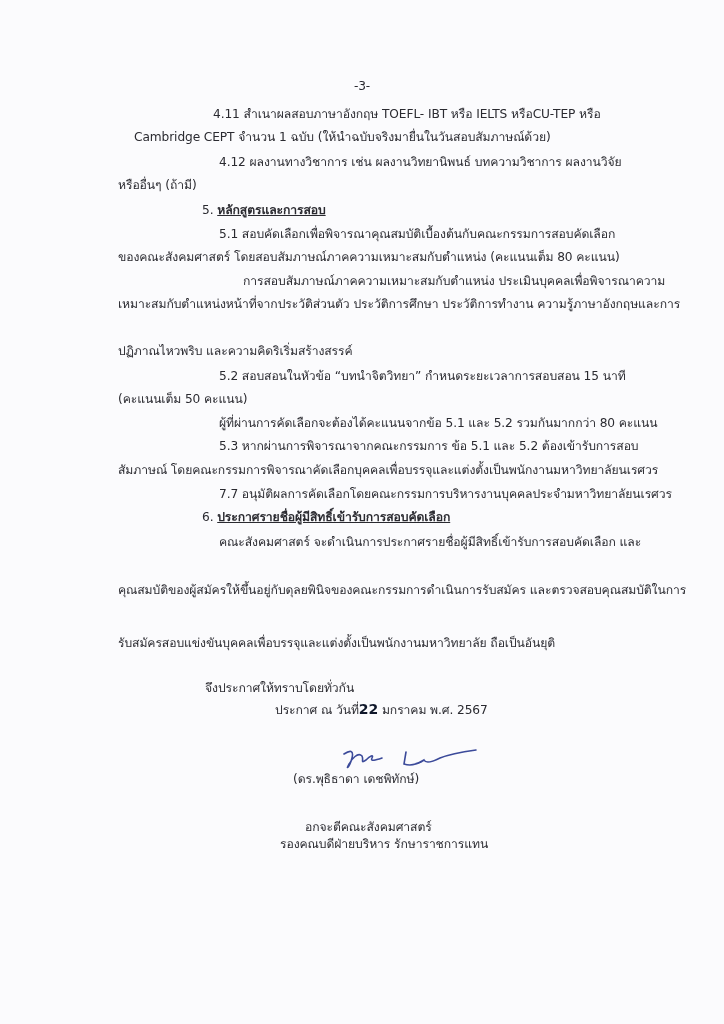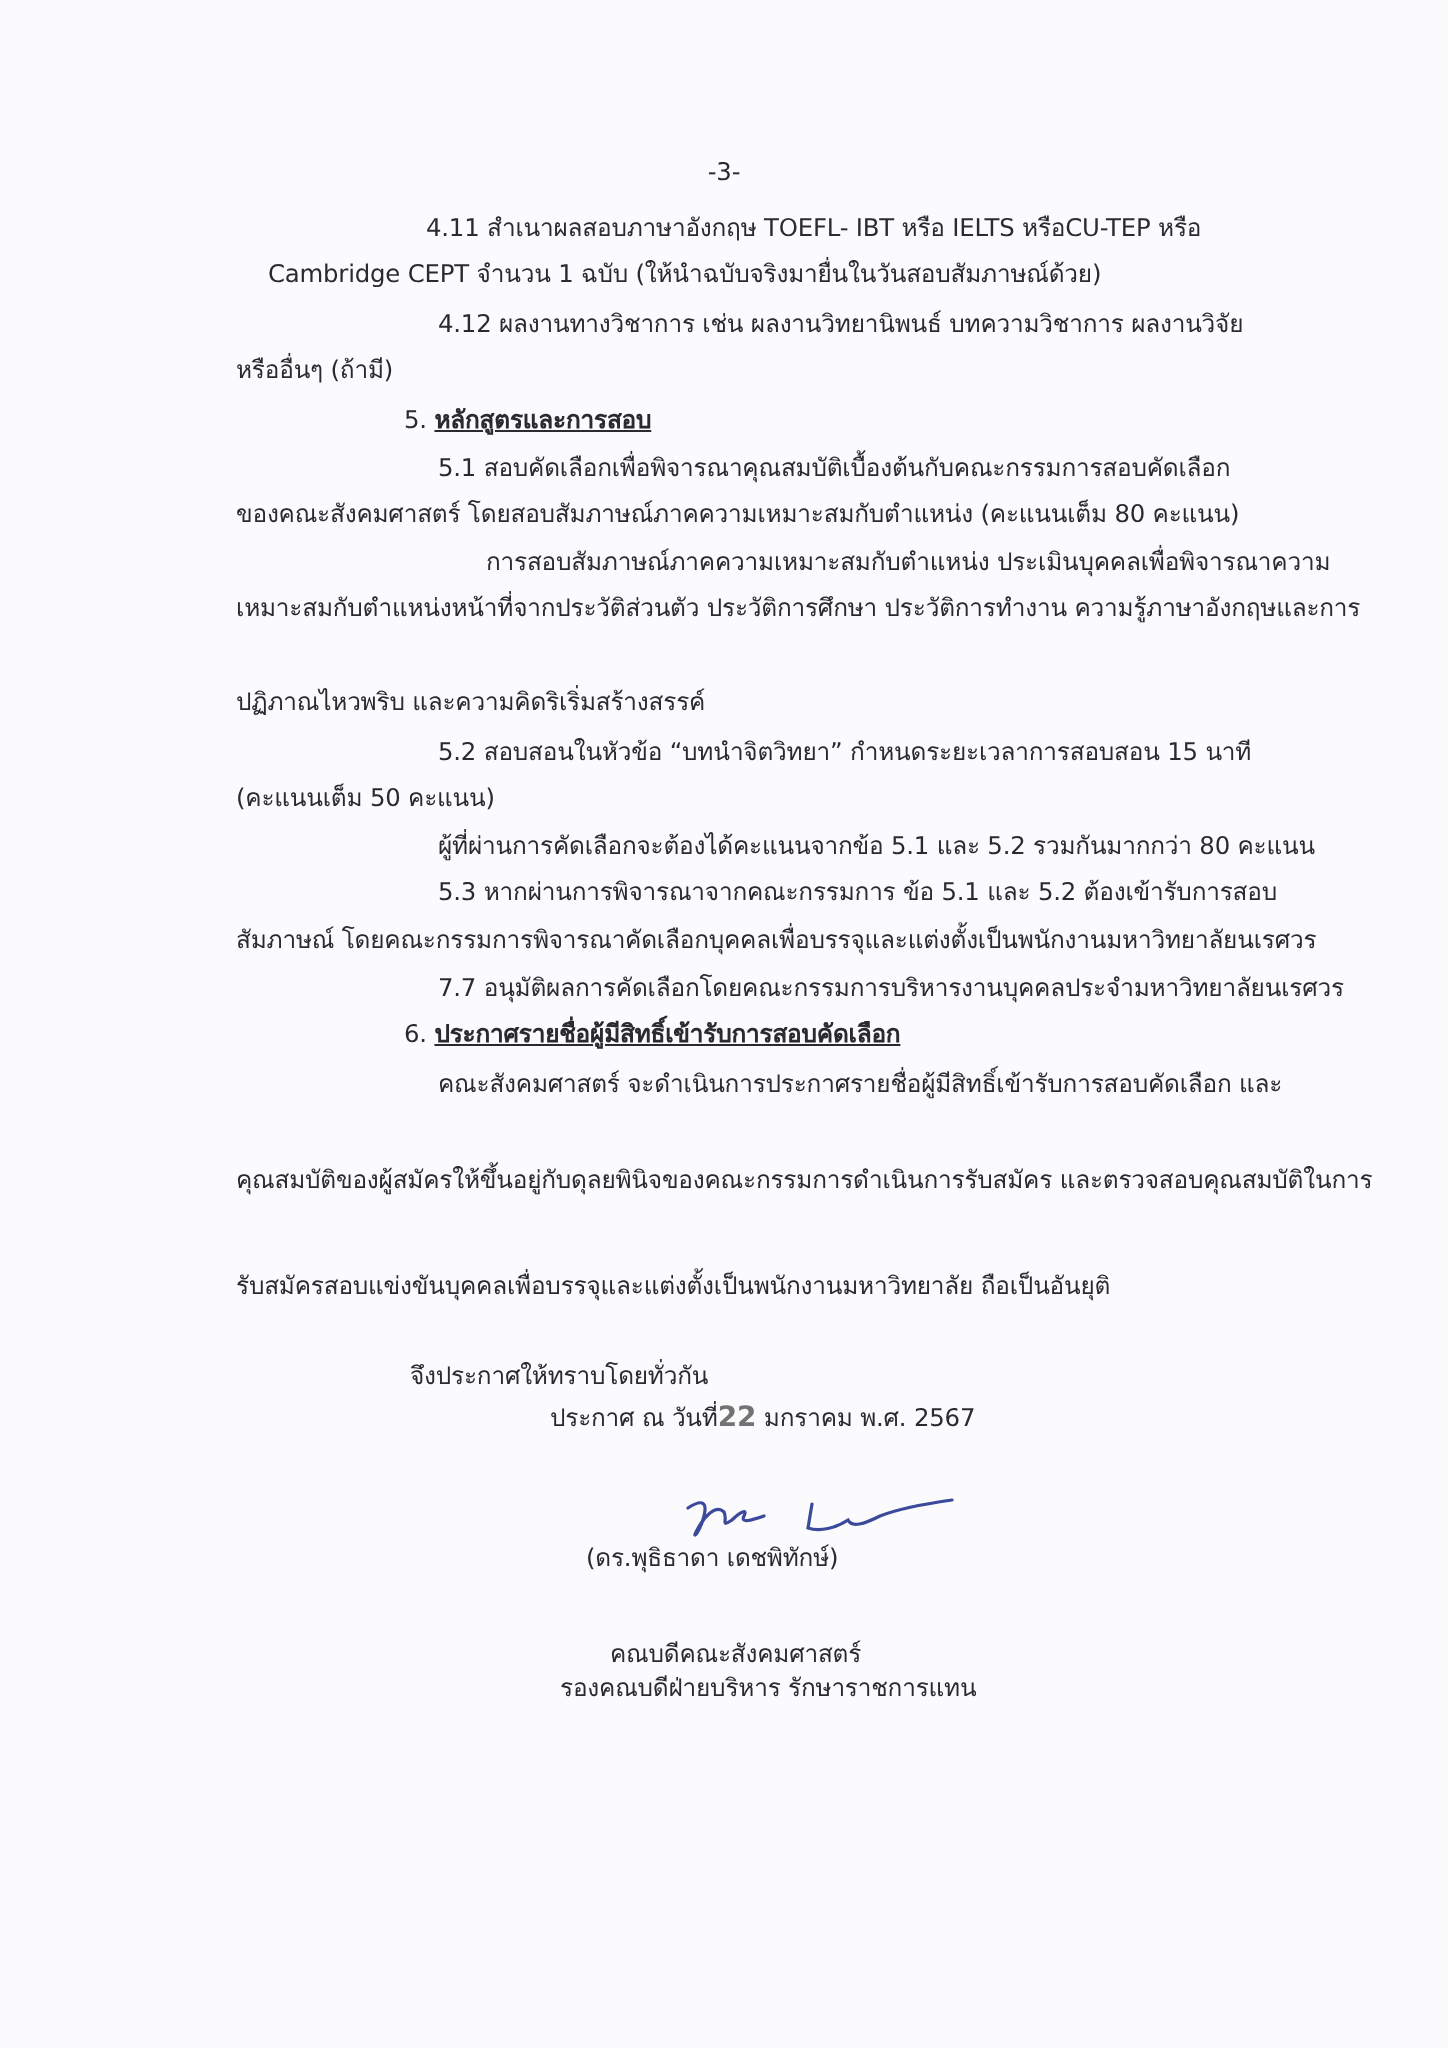--- a/index.html
+++ b/index.html
@@ -6,21 +6,21 @@
   body {
     width: 724px; height: 1024px; background: #fbfbfd;
     font-family: "DejaVu Sans", "Liberation Sans", sans-serif;
     color: #2a2a30; position: relative; overflow: hidden;
   }
   .page { position: absolute; left: 0; top: 0; width: 724px; height: 1024px; }
   .line { position: absolute; font-size: 12.2px; white-space: nowrap; line-height: 16px; letter-spacing: -0.1px; }
   .center { text-align: center; left: 0; width: 724px; }
   .u { text-decoration: underline; font-weight: bold; }
   .b { font-weight: bold; }
-  .blue { color: #737373; font-weight: bold; font-size: 14px; }
+  .blue { color: #0f172a; font-weight: bold; font-size: 14px; }
   .sig { position: absolute; left: 336px; top: 744px; }
 </style>
 </head>
 <body>
 
 <div class="page">
 
   <div class="line center" style="top:78px;">-3-</div>
 
   <div class="line" style="left:213px; top:106px;">4.11 สำเนาผลสอบภาษาอังกฤษ TOEFL- IBT หรือ IELTS หรือCU-TEP หรือ</div>
@@ -64,14 +64,14 @@
     <span>ประกาศ  ณ  วันที่</span><span class="blue">22</span><span>  มกราคม พ.ศ. 2567</span>
   </div>
 
   <svg class="sig" width="150" height="34" viewBox="0 0 150 34">
     <path d="M8 10 C 14 6, 18 6, 16 14 C 14 22, 10 26, 12 22 C 16 14, 22 8, 26 12 C 28 16, 24 20, 30 16 C 34 12, 38 10, 36 14 C 34 18, 40 16, 46 14" fill="none" stroke="#3b4a9a" stroke-width="1.6" stroke-linecap="round"></path>
     <path d="M70 8 L 68 20 C 74 22, 82 20, 88 16 C 90 20, 96 18, 104 14 C 114 10, 126 8, 140 6" fill="none" stroke="#3b4a9a" stroke-width="1.6" stroke-linecap="round"></path>
   </svg>
 
   <div class="line" style="left:293px; top:771px;">(ดร.พุธิธาดา  เดชพิทักษ์)</div>
   <div class="line" style="left:280px; top:836px;">รองคณบดีฝ่ายบริหาร รักษาราชการแทน</div>
-  <div class="line" style="left:305px; top:819px;">คณบดีคณะสังคมศาสตร์</div>
+  <div class="line" style="left:305px; top:819px;">อกจะตีคณะสังคมศาสตร์</div>
 </div>
 
 </body></html>

